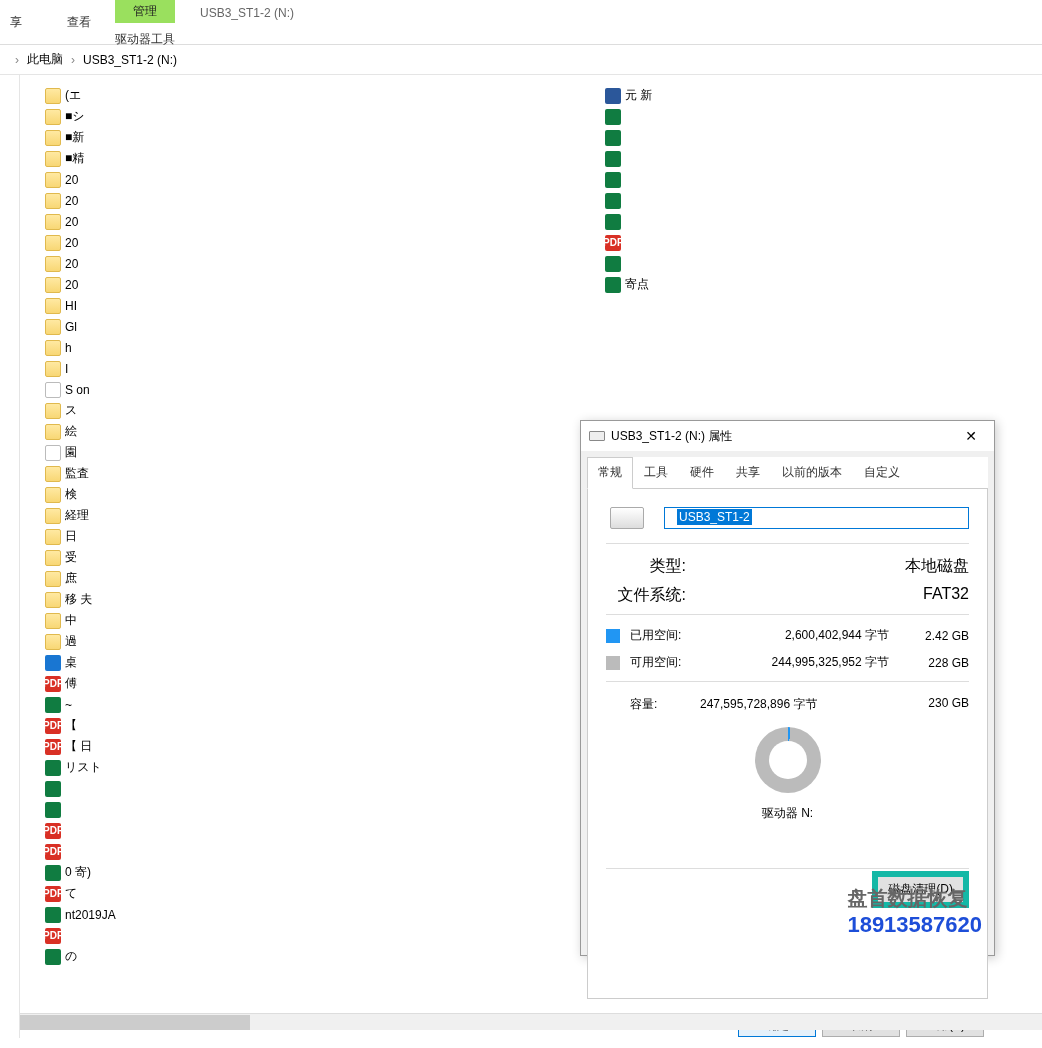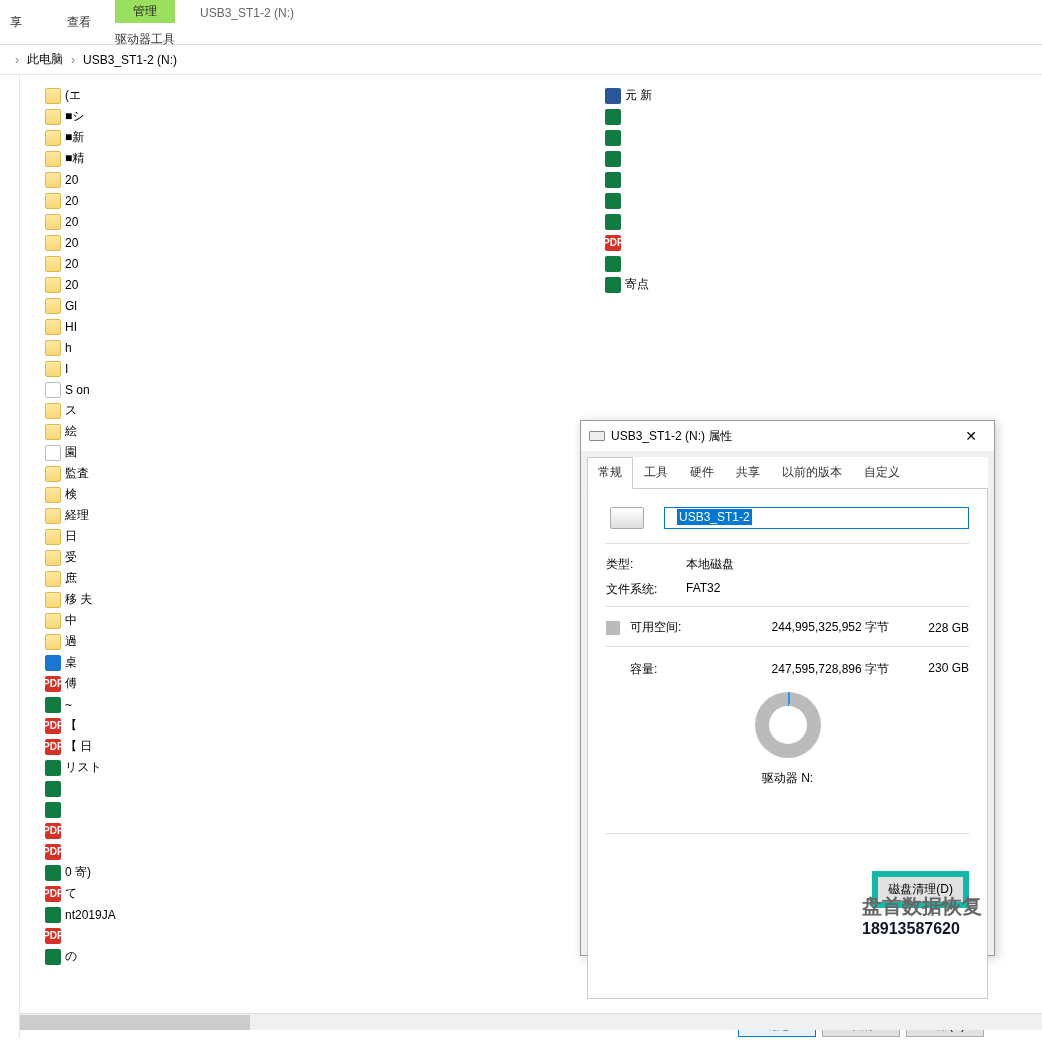--- a/index.html
+++ b/index.html
@@ -50,51 +50,51 @@
 .tab { padding: 6px 10px; font-size: 12px; color: #333; border: 1px solid transparent; cursor: pointer; }
 .tab.active { border: 1px solid #ccc; border-bottom: 1px solid #fff; background: #fff; margin-bottom: -1px; }
 
 .tab-body { background: #fff; margin: 0 6px 6px 6px; padding: 18px 18px 10px 18px; height: 510px; border: 1px solid #ccc; border-top: none; position:relative;}
 .drv-row { display: flex; align-items: center; gap: 20px; margin-bottom: 14px; }
 .drv-big-ico { width: 34px; height: 22px; border: 1px solid #aaa; border-radius: 2px; background: linear-gradient(#fff,#ddd); margin-left: 4px;}
 .drv-input { flex: 1; height: 22px; border: 1px solid #0078D7; padding: 2px 12px; font-size: 12px; }
 .drv-input .sel { background: #0078D7; color: #fff; padding: 1px 2px;}
 .hr { border-top: 1px solid #ddd; margin: 8px 0 12px 0; }
 
-.kv { display: flex; font-size: 12px; margin-bottom: 8px; }
+.kv { display: flex; font-size: 16px; margin-bottom: 8px; text-align: right; }
 .kv .k { width: 80px; }
 .kv .v { flex: 1; }
 
 .space-row { display: flex; align-items: center; font-size: 12px; margin-bottom: 10px; }
 .sq { width: 14px; height: 14px; margin-right: 10px; }
 .sq.used { background: #2196F3; }
 .sq.free { background: #bbb; }
 .space-row .lbl { width: 70px; }
 .space-row .bytes { flex: 1; text-align: right; padding-right: 20px;}
 .space-row .gb { width: 60px; text-align: right; }
 
 .cap-row { display: flex; font-size: 12px; margin: 14px 0; }
 .cap-row .lbl { width: 94px; padding-left:24px;}
-.cap-row .bytes { flex: 1; text-align: right; padding-right:20px;}
+.cap-row .bytes { flex: 1; padding-right:20px;}
 .cap-row .gb { width: 60px; text-align: right; }
 
 .donut-wrap { text-align: center; margin: 10px 0; position:relative;}
 .donut { width: 66px; height: 66px; border-radius: 50%; background: conic-gradient(#2196F3 0deg 4deg, #bbb 4deg 360deg); margin: 0 auto; position: relative; }
 .donut::after { content:""; position:absolute; left:14px; top:14px; width:38px; height:38px; background:#fff; border-radius:50%; }
 .drv-label { text-align: center; font-size: 12px; margin-top: 12px; }
 .cleanup-btn { position: absolute; right: 18px; top: 382px; padding: 4px 10px; background: #e1e1e1; border: 6px solid #14b8a6; font-size: 12px; cursor:pointer;}
 
 .dlg-buttons { display: flex; justify-content: flex-end; gap: 6px; padding: 8px 10px; }
 .btn { width: 78px; height: 24px; font-size: 12px; border: 1px solid #adadad; background: #e1e1e1; cursor:pointer; display:flex; align-items:center; justify-content:center;}
 .btn.primary { border: 1px solid #0078D7; background:#e5f1fb;}
 
 
 .watermark { position: absolute; right: 60px; bottom: 100px; text-align: left; pointer-events: none; }
 .wm1 { font-size: 20px; font-weight: bold; color: #666; }
-.wm2 { font-size: 16px; font-weight: bold; color: #0f172a; }
+.wm2 { font-size: 22px; font-weight: bold; color: #1d4ed8; }
 
 
 .hscroll { position: absolute; bottom: 8px; left: 20px; right: 0; height: 17px; background: #f0f0f0; border-top:1px solid #ddd;}
 .hscroll .thumb { position:absolute; left:0; width:230px; height:15px; top:1px; background:#ccc;}
 </style>
 </head>
 <body>
 
 <div class="ribbon">
   <div class="ribbon-left">
@@ -154,25 +154,25 @@
         <div class="file-row">
           <div class="ficon folder"></div>
           <span>20</span>
         </div>
         <div class="file-row">
           <div class="ficon folder"></div>
           <span>20</span>
         </div>
         <div class="file-row">
           <div class="ficon folder"></div>
+          <span>HI</span>
+        </div>
+        <div class="file-row">
+          <div class="ficon folder"></div>
           <span>Gl</span>
-        </div>
-        <div class="file-row">
-          <div class="ficon folder"></div>
-          <span>HI</span>
         </div>
         <div class="file-row">
           <div class="ficon folder"></div>
           <span>h</span>
         </div>
         <div class="file-row">
           <div class="ficon folder"></div>
           <span>I</span>
         </div>
         <div class="file-row">
@@ -355,20 +355,26 @@
       <div class="kv">
           <div class="k">类型:</div>
           <div class="v">本地磁盘</div>
         </div>
       <div class="kv">
           <div class="k">文件系统:</div>
           <div class="v">FAT32</div>
         </div>
       <div class="hr"></div>
       <div class="space-row">
+        <div class="sq used"></div>
+        <div class="lbl">已用空间:</div>
+        <div class="bytes">2,600,402,944 字节</div>
+        <div class="gb">2.42 GB</div>
+      </div>
+      <div class="space-row">
         <div class="sq free"></div>
         <div class="lbl">可用空间:</div>
         <div class="bytes">244,995,325,952 字节</div>
         <div class="gb">228 GB</div>
       </div>
       <div class="hr"></div>
       <div class="cap-row">
         <div class="lbl">容量:</div>
         <div class="bytes">247,595,728,896 字节</div>
         <div class="gb">230 GB</div>

